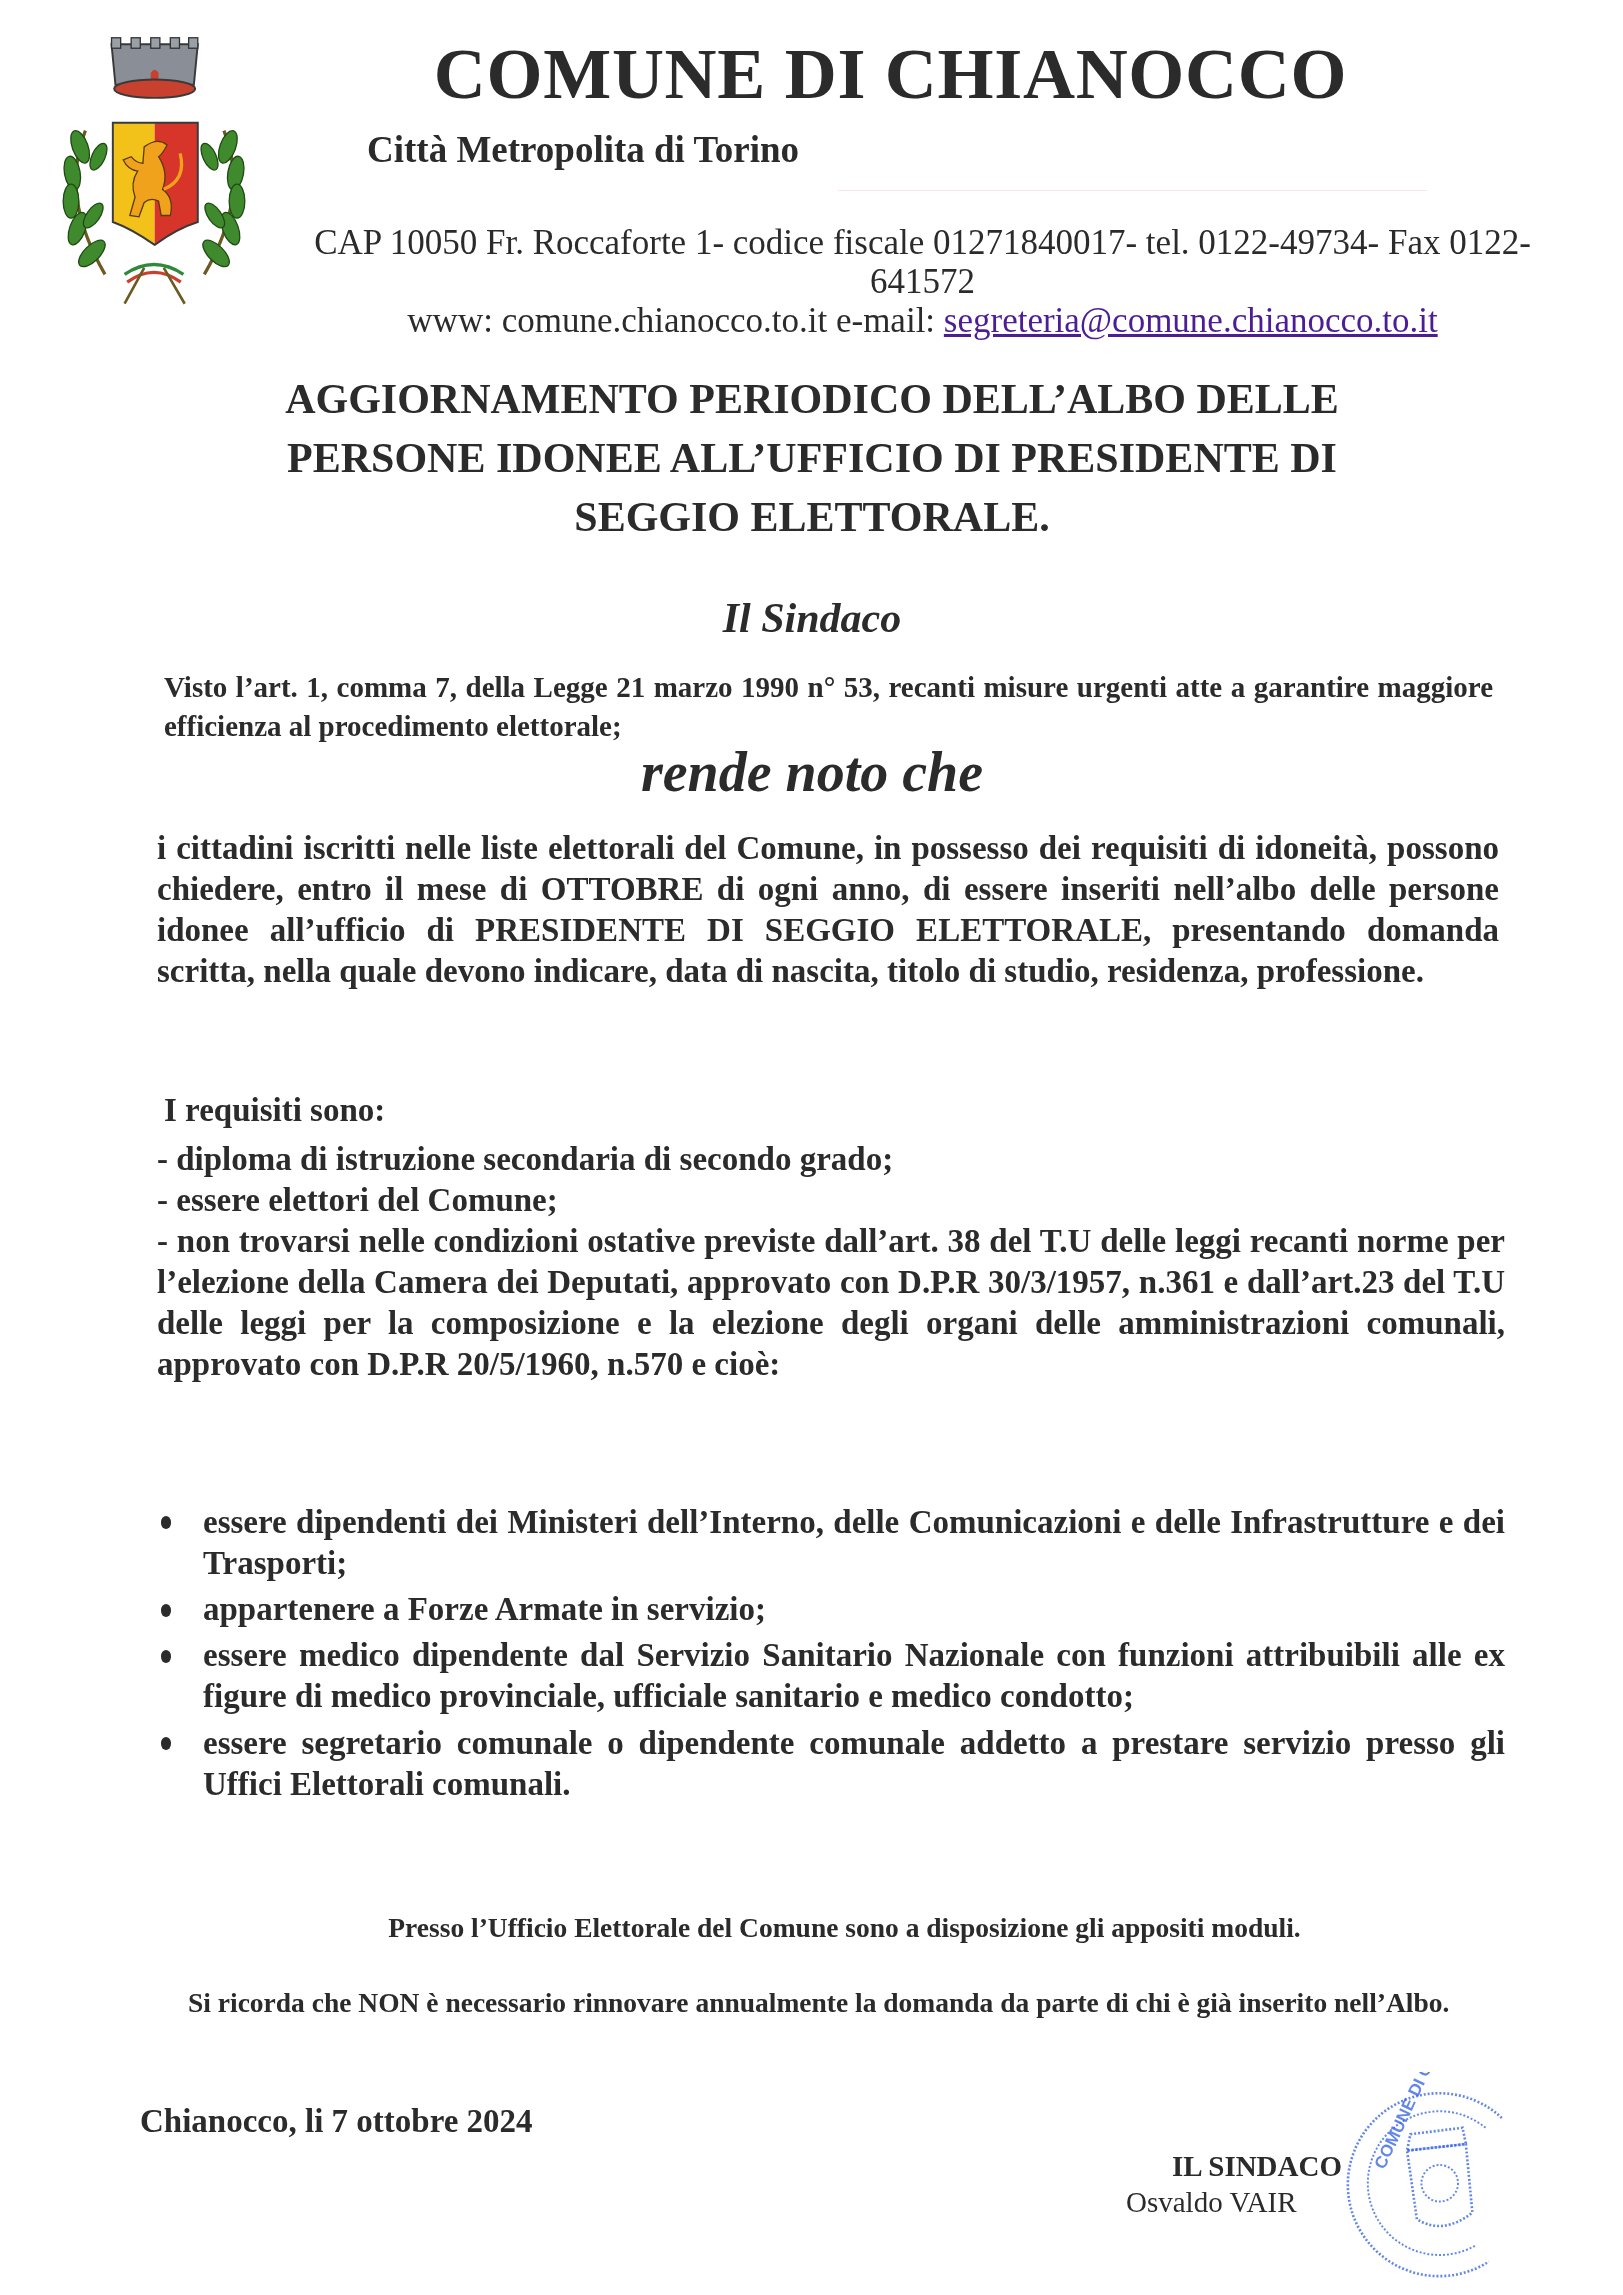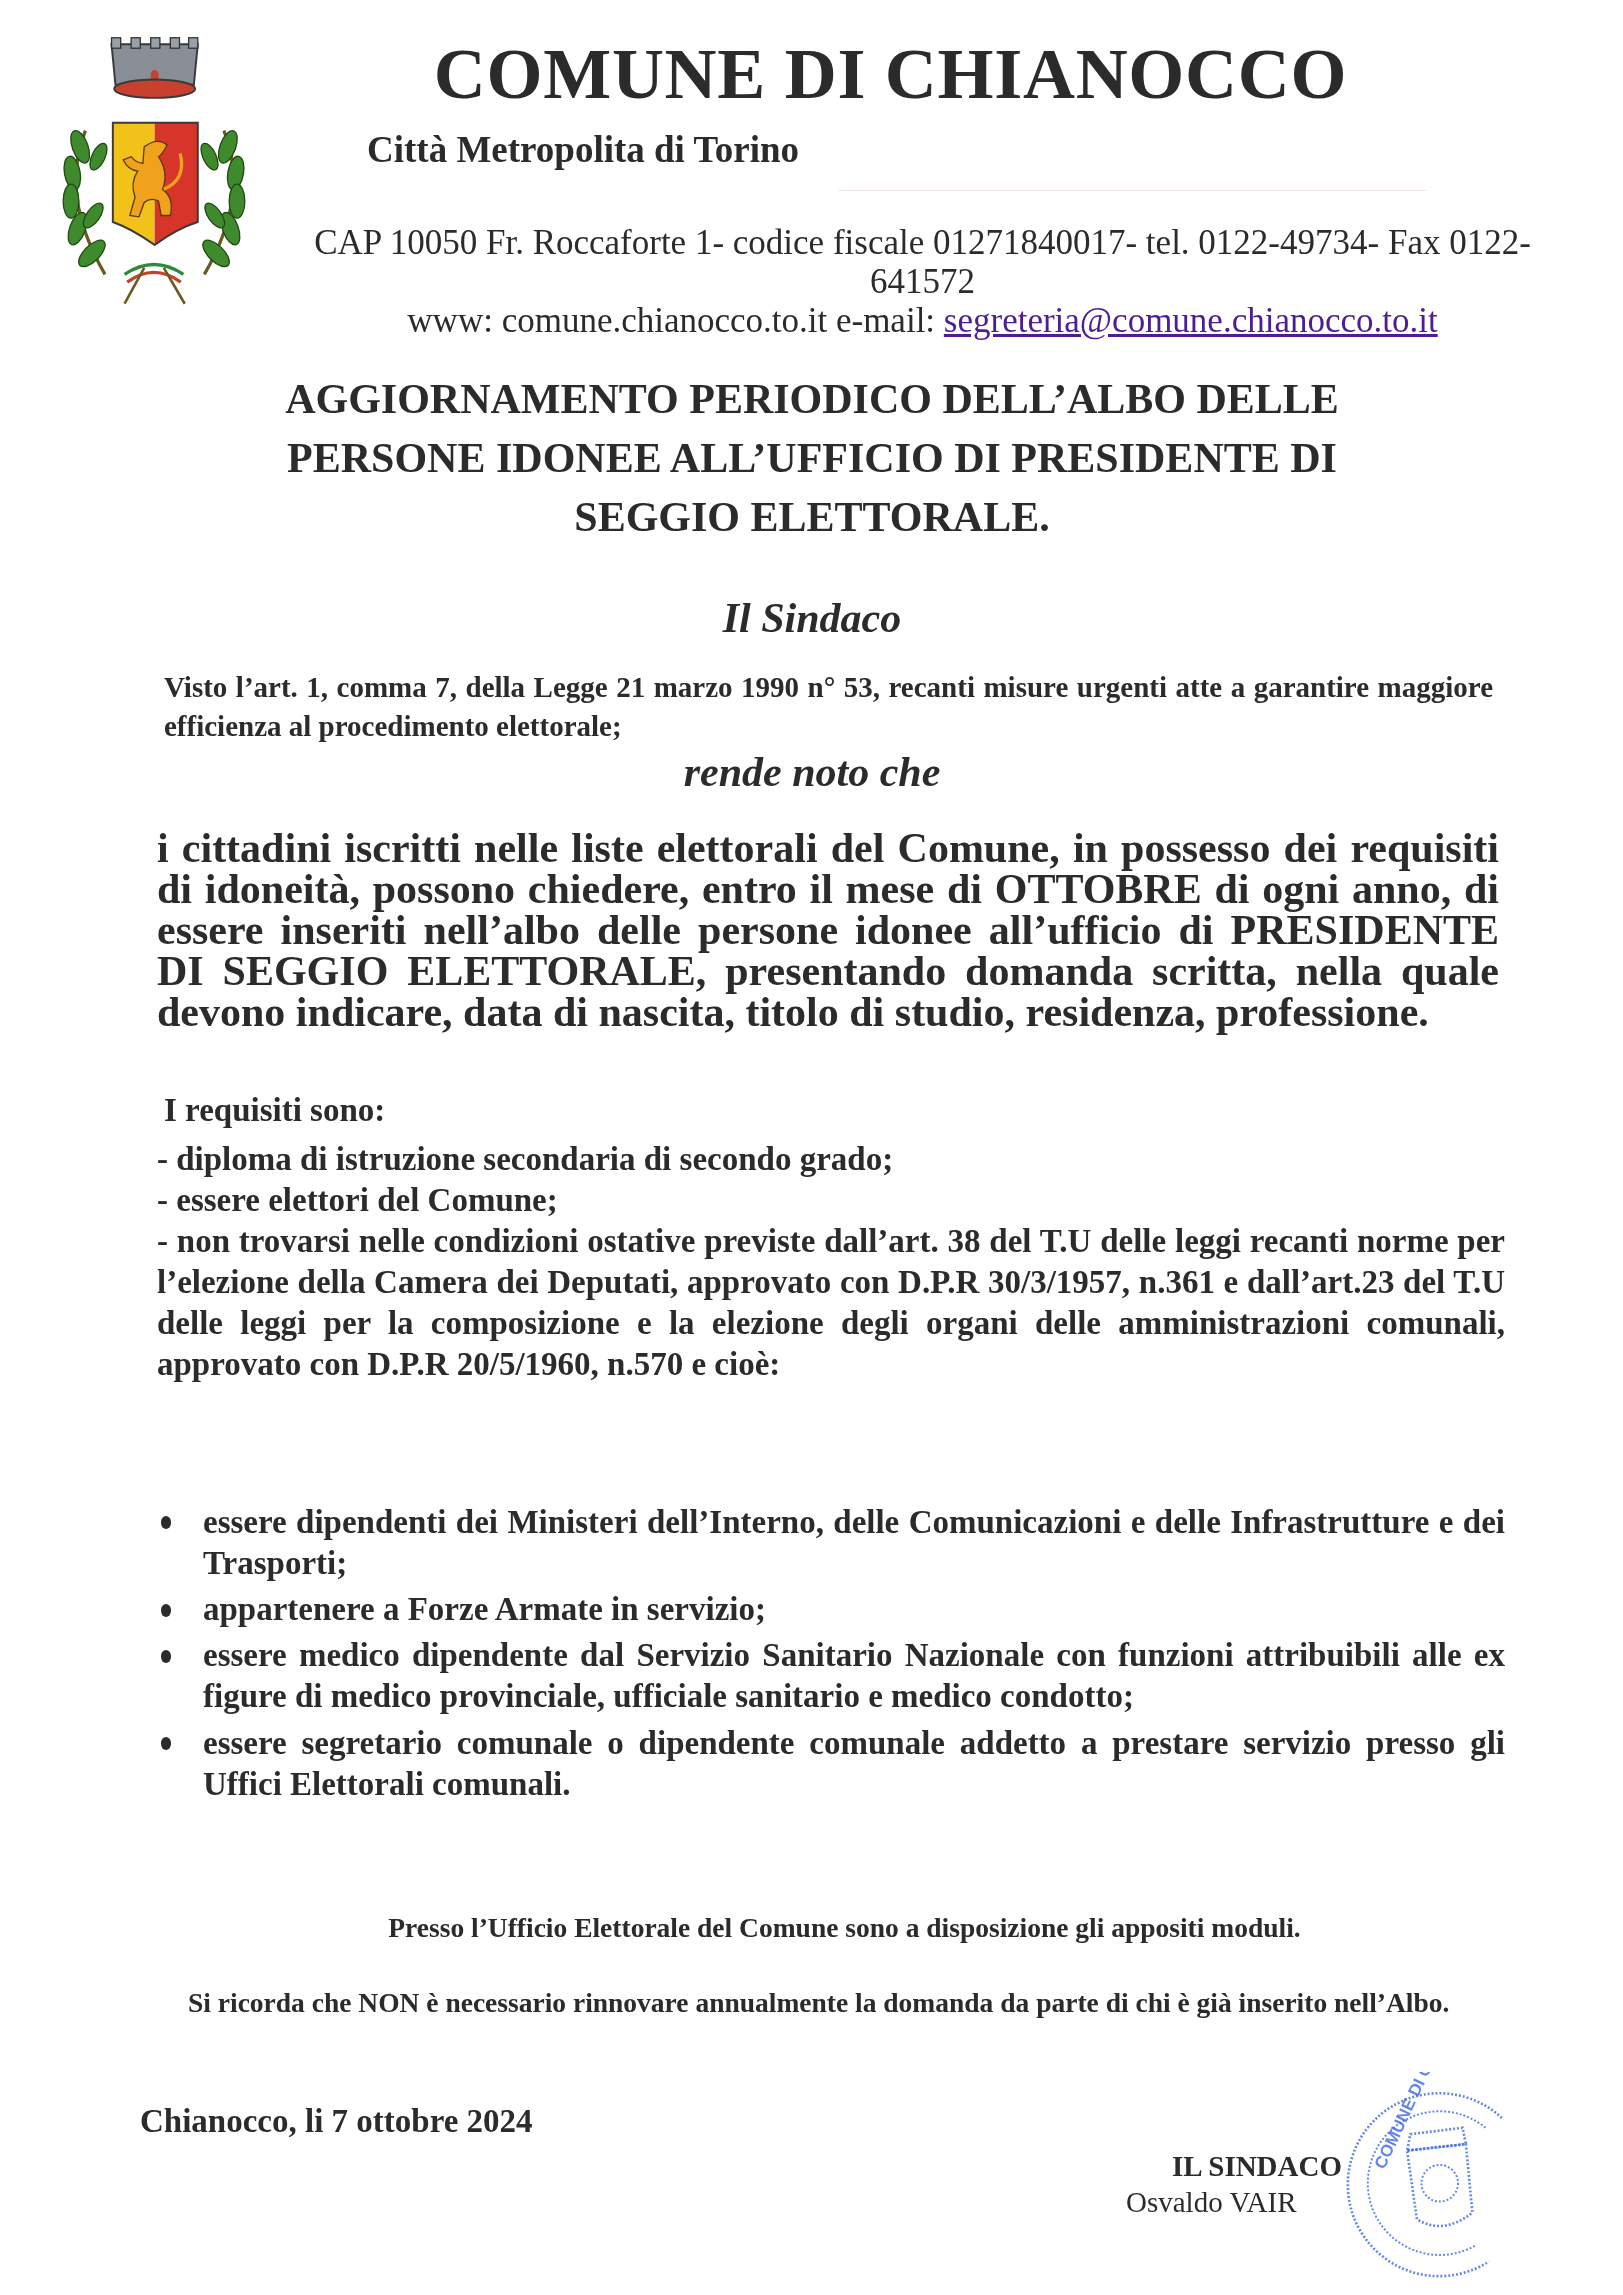--- a/index.html
+++ b/index.html
@@ -16,25 +16,25 @@
   .lh-rule { left: 838px; top: 190px; width: 589px; height: 1.3px; background: #f3e6ef; }
   .lh-contact { left: 314px; top: 223px; width: 1217px; text-align: center;
                 font-size: 35px; line-height: 39px; }
   .lh-contact a { color: #4c1d95; text-decoration: underline; }
 
   
   .doc-title { left: 164px; top: 370px; width: 1296px; text-align: center;
                font-size: 42px; font-weight: bold; line-height: 59px; }
   .center-ital { text-align: center; font-style: italic; font-weight: bold; }
   .sindaco-head { left: 164px; top: 592px; width: 1296px; font-size: 42px; line-height: 52px; }
-  .rende { left: 164px; top: 746px; width: 1296px; font-size: 42px; line-height: 52px; }
+  .rende { left: 164px; top: 746px; width: 1296px; font-size: 56px; line-height: 52px; }
 
   .body-p { font-weight: bold; text-align: justify; }
   .visto { left: 164px; top: 668px; width: 1329px; font-size: 29px; line-height: 39px; text-indent: 0; }
-  .citt { left: 157px; top: 828px; width: 1342px; font-size: 42px; line-height: 41px; }
+  .citt { left: 157px; top: 828px; width: 1342px; font-size: 33px; line-height: 41px; }
   .req-head { left: 164px; top: 1090px; font-size: 33px; font-weight: bold; line-height: 41px; }
 
   .req-list { left: 157px; top: 1139px; width: 1348px; font-size: 33px; line-height: 41px;
               font-weight: bold; margin: 0; padding: 0; list-style: none; }
   .req-list li { text-align: justify; }
 
   .bullets { left: 157px; top: 1502px; width: 1348px; font-size: 33px; line-height: 41px;
              font-weight: bold; margin: 0; padding: 0; list-style: none; }
   .bullets li { position: relative; padding-left: 46px; text-align: justify; margin-bottom: 5.2px; }
   .bullets .dot { position: absolute; left: 3.9px; top: 14.4px; width: 10.5px; height: 13px;

